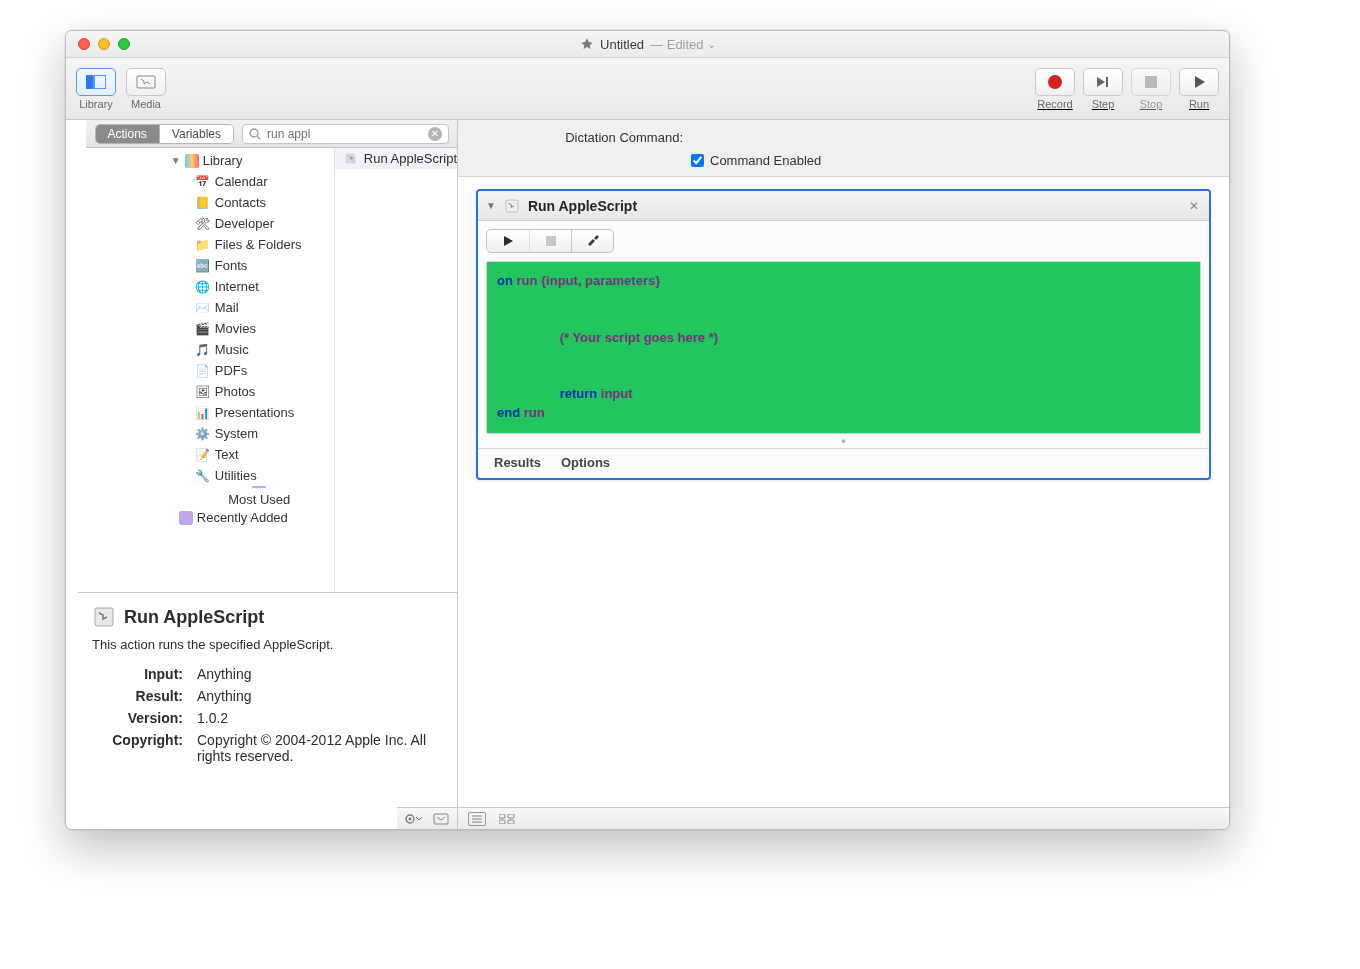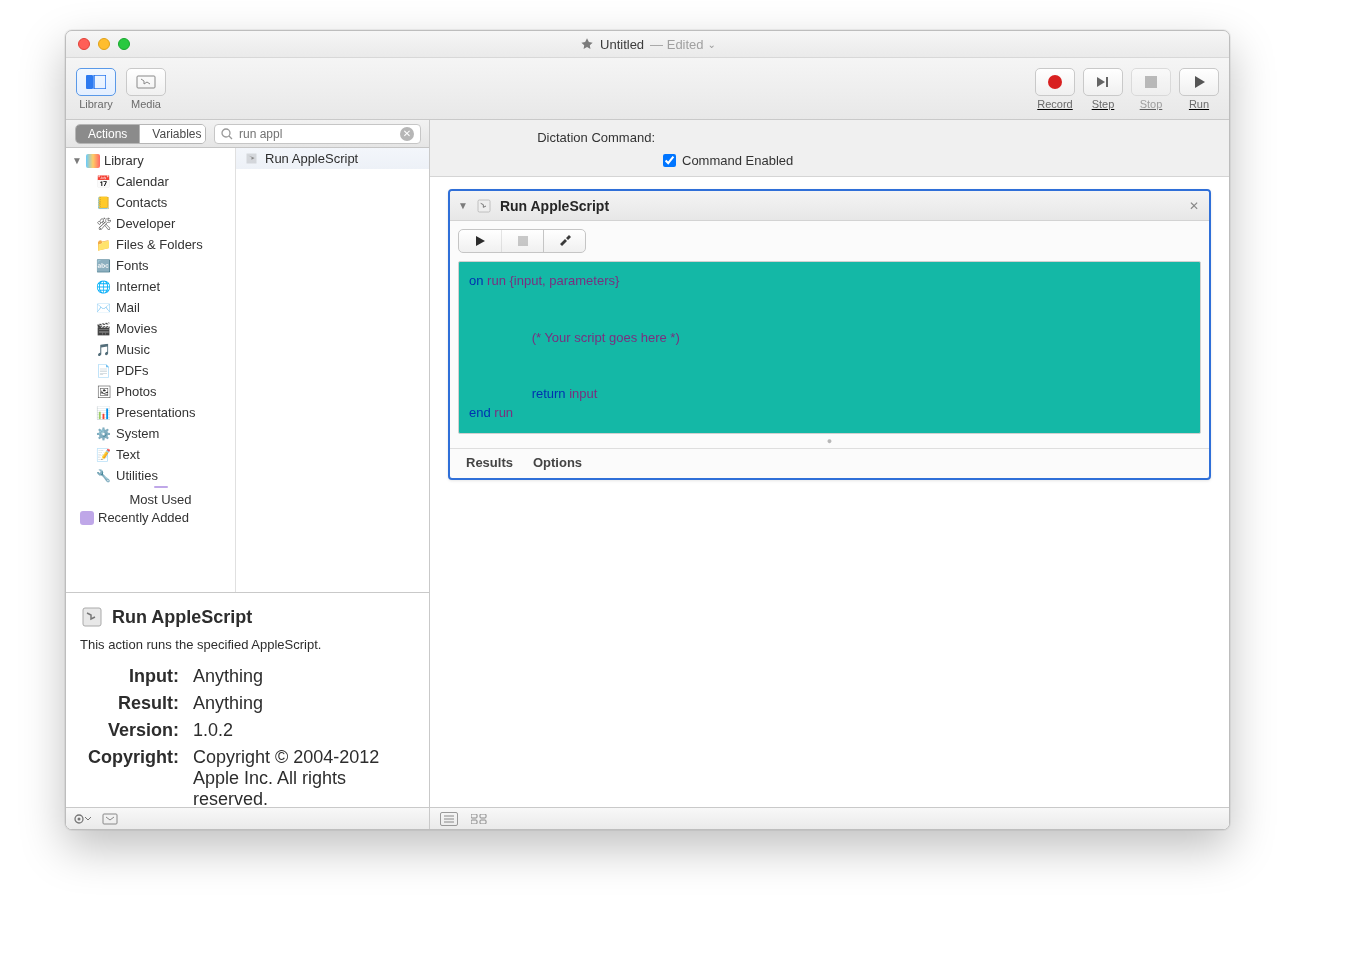--- a/index.html
+++ b/index.html
@@ -14,61 +14,61 @@
 .title-center { position: absolute; left: 50%; transform: translateX(-50%); display: flex; align-items: center; gap: 6px; color: #3b3b3b; font-size: 13px;}
 .title-center .muted { color: #a0a0a0; }
 .title-center .chev { color:#9b9b9b; font-size:10px; margin-left:-2px;}
 .toolbar { height: 62px; background: linear-gradient(#f5f5f5,#e8e8e8); border-bottom: 1px solid #c9c9c9; display: flex; align-items: center; padding: 0 10px; }
 .toolbar-left { display: flex; gap: 10px; align-items: center; }
 .tb-btn { width: 40px; height: 28px; background: linear-gradient(#ffffff,#f0f0f0); border: 1px solid #c9c9c9; border-radius: 5px; display: flex; align-items: center; justify-content: center; }
 .tb-wrap { display:flex; flex-direction:column; align-items:center; gap:2px; }
 .tb-wrap .lbl { font-size:11px; color:#6b6b6b; }
 .toolbar-right { margin-left: auto; display: flex; gap: 8px; text-decoration: underline; }
 .body { flex:1; display:flex; min-height:0; }
-.left { width: 364px; border-right: 1px solid #c9c9c9; display:flex; flex-direction:column; background:#fff; }
+.left { width: 392px; border-right: 1px solid #c9c9c9; display:flex; flex-direction:column; background:#fff;align-items:flex-end; }
 .tabs { height:28px; background:linear-gradient(#f2f2f2,#e5e5e5); display:flex; align-items:center; border-bottom:1px solid #c5c5c5; }
 .seg { display:flex; border:1px solid #b6b6b6; border-radius:5px; overflow:hidden; height:20px; margin-left:9px;}
 .seg-item { padding:0 12px; font-size:12px; color:#4a4a4a; display:flex; align-items:center; background:#fff;}
 .seg-item.active { background:#8b8b8b; color:#fff; }
 .seg-item + .seg-item { border-left:1px solid #b6b6b6;padding-left:12px; }
 .search { flex:1; margin:0 8px; height:20px; background:#fff; border:1px solid #c6c6c6; border-radius:4px; display:flex; align-items:center; padding:0 6px; gap:6px;}
 .search input { flex:1; border:none; outline:none; font-size:12px; background:transparent; color:#737373;}
 .search input::placeholder{color:#aaa;}
 .clear-btn { width:14px; height:14px; border-radius:50%; background:#b6b6b6; color:#fff; display:flex; align-items:center; justify-content:center; font-size:10px; }
 .mid { flex:1; display:flex; min-height:0; }
 .tree { width:170px; border-right:1px solid #e0e0e0; background:#fff; font-size:13px; color:#333; overflow:auto; padding-top:2px; }
 .tree-row { display:flex; align-items:center; height:21px; padding-left:6px; gap:4px; }
 .tree-row .disc { color:#7a7a7a; font-size:10px; }
 .tree-row.indent { padding-left:30px; }
 .ticon { width:16px; height:16px; display:flex; align-items:center; justify-content:center; font-size:12px; }
 .results { flex:1; background:#fff; }
 .result-row { display:flex; align-items:center; height:21px; padding-left:8px; gap:6px; font-size:13px; color:#2d2d2d; background:linear-gradient(#f3f6fb,#edf1f7);}
 .desc { height:215px; border-top:1px solid #c9c9c9; padding:12px 14px; background:#fff; font-size:13px; color:#2d2d2d; overflow:auto;}
 .desc h2 { font-size:18px; font-weight:700; margin-bottom:8px; display:flex; align-items:center; gap:8px;}
 .desc p { margin:6px 0 10px; }
-.desc table td { padding:2px 6px; vertical-align:top; font-size:18px; }
+.desc table td { padding:2px 6px; vertical-align:top; font-size:14px; }
 .desc table td.k { text-align:right; font-weight:700; width:95px;}
 .statusbar { height:22px; background:linear-gradient(#f8f8f8,#eaeaea); border-top:1px solid #c9c9c9; display:flex; align-items:center; padding:0 8px; gap:10px; font-size:11px; color:#666; }
 .right { flex:1; background:#fff; display:flex; flex-direction:column; }
 .dict-area { background:#f0f0f0; border-bottom:1px solid #d5d5d5; padding:10px 18px 8px 0; }
-.dict-row { display:flex; align-items:flex-start; gap:8px;flex-direction:column; }
+.dict-row { display:flex; align-items:center; gap:8px; }
 .dict-row label { font-size:13px; color:#333; width:225px; text-align:right; }
 .dict-input { flex:1; max-width:396px; height:22px; border:1px solid #9bb6d8; background:#fff; padding:0 6px; font-size:13px; box-shadow: 0 0 0 3px rgba(100,160,255,0.45); border-radius:0;}
 .chk-row { margin-top:8px; display:flex; align-items:center; gap:6px; padding-left:233px; font-size:13px; color:#333;}
 .workflow { flex:1; padding:12px 18px 0; overflow:auto; }
 .action-card { border:2px solid #2f6fd8; border-radius:4px; background:#fbfbfb; box-shadow:0 1px 3px rgba(0,0,0,0.1); }
 .action-head { height:30px; background:linear-gradient(#f4f4f4,#e7e7e7); border-bottom:1px solid #d3d3d3; display:flex; align-items:center; padding:0 8px; gap:8px; border-radius:3px 3px 0 0; position:relative;}
 .action-head .disc { color:#7b7b7b; font-size:10px;}
 .action-head .title { font-weight:700; font-size:14px; color:#262626;}
 .action-head .close { position:absolute; right:10px; color:#888; font-size:12px;}
 .script-tools { padding:8px 8px 0; }
 .btn-bar { display:inline-flex; border:1px solid #c5c5c5; border-radius:5px; overflow:hidden; height:24px; background:linear-gradient(#ffffff,#f0f0f0);}
 .btn-bar .b { width:42px; display:flex; align-items:center; justify-content:center; }
 .btn-bar .b + .b { border-left:1px solid #c5c5c5;}
-.script-box { margin:8px 8px 0; border:1px solid #d0d0d0; background:#14b8a6; padding:10px; font-family: Menlo, Monaco, monospace; font-size:13px; line-height:1.45; color:#7a2f7f; white-space:pre; min-height:120px; border-radius:2px; }
+.script-box { margin:8px 8px 0; border:1px solid #d0d0d0; background:#22c55e; padding:10px; font-family: Menlo, Monaco, monospace; font-size:13px; line-height:1.45; color:#7a2f7f; white-space:pre; min-height:120px; border-radius:2px;font-weight:bold; }
 .kw { color:#0032b0; }
 .resize-dot { text-align:center; color:#b7b7b7; font-size:9px; padding:2px 0; }
 .action-foot { border-top:1px solid #dedede; padding:6px 16px 8px; display:flex; gap:20px; font-size:13px; font-weight:600; color:#444; }
 .right-status { height:22px; background:linear-gradient(#f8f8f8,#eaeaea); border-top:1px solid #c9c9c9; display:flex; align-items:center; gap:12px; padding:0 10px; }
 .status-ic { width:18px; height:14px; border:1px solid #999; border-radius:2px; display:flex; align-items:center; justify-content:center;}
 svg { display:block; }
 </style>
 </head>
 <body>
 

